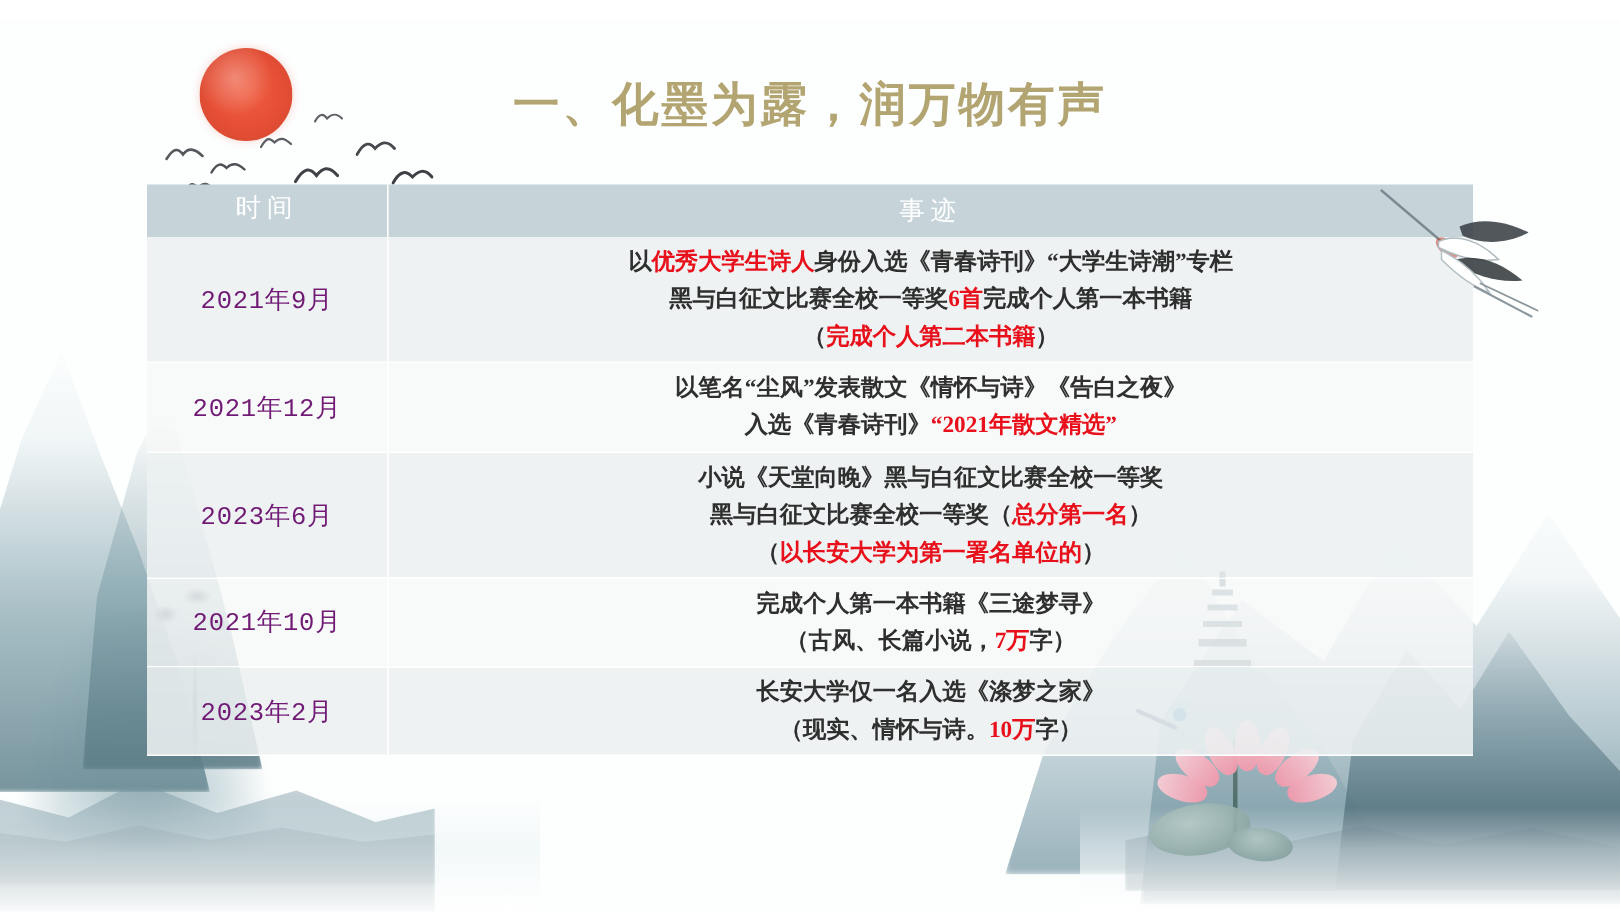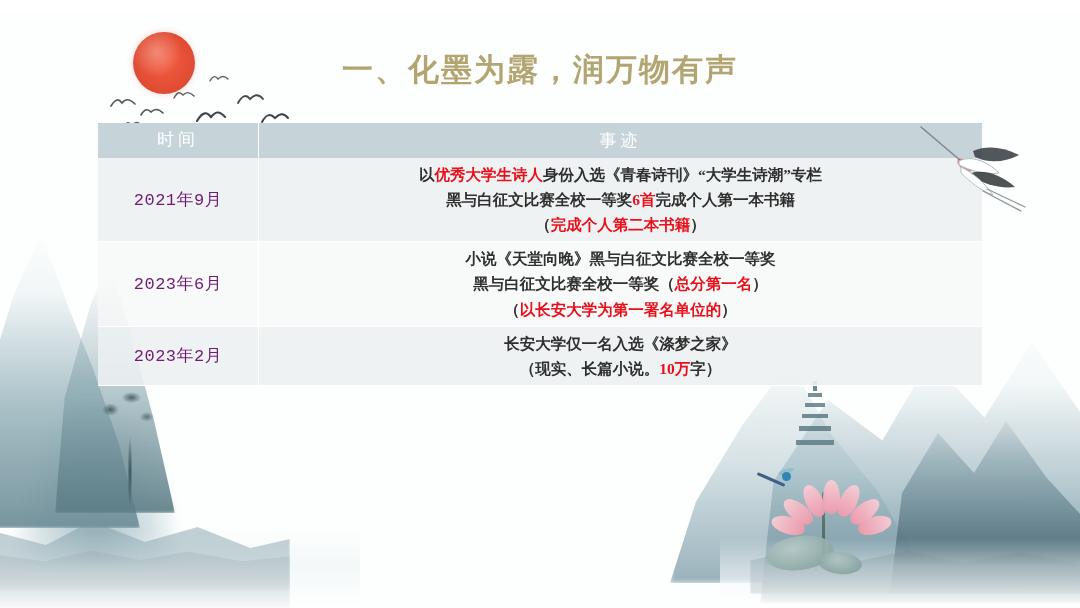--- a/index.html
+++ b/index.html
@@ -267,32 +267,46 @@
       <tbody id="tbody">
           <tr>
             <td class="col-time c-time">2021年9月</td>
             <td class="c-deed">
               <span class="ln"><span>以</span><span class="hl">优秀大学生诗人</span><span>身份入选《青春诗刊》“大学生诗潮”专栏</span></span>
               <span class="ln"><span>黑与白征文比赛全校一等奖</span><span class="hl">6首</span><span>完成个人第一本书籍</span></span>
               <span class="ln"><span>（</span><span class="hl">完成个人第二本书籍</span><span>）</span></span>
             </td>
           </tr>
           <tr>
+            <td class="col-time c-time">2021年12月</td>
+            <td class="c-deed">
+              <span class="ln"><span>以笔名“尘风”发表散文《情怀与诗》《告白之夜》</span></span>
+              <span class="ln"><span>入选《青春诗刊》</span><span class="hl">“2021年散文精选”</span></span>
+            </td>
+          </tr>
+          <tr>
             <td class="col-time c-time">2023年6月</td>
             <td class="c-deed">
               <span class="ln"><span>小说《天堂向晚》黑与白征文比赛全校一等奖</span></span>
               <span class="ln"><span>黑与白征文比赛全校一等奖（</span><span class="hl">总分第一名</span><span>）</span></span>
               <span class="ln"><span>（</span><span class="hl">以长安大学为第一署名单位的</span><span>）</span></span>
             </td>
           </tr>
           <tr>
+            <td class="col-time c-time">2021年10月</td>
+            <td class="c-deed">
+              <span class="ln"><span>完成个人第一本书籍《三途梦寻》</span></span>
+              <span class="ln"><span>（古风、长篇小说，</span><span class="hl">7万</span><span>字）</span></span>
+            </td>
+          </tr>
+          <tr>
             <td class="col-time c-time">2023年2月</td>
             <td class="c-deed">
               <span class="ln"><span>长安大学仅一名入选《涤梦之家》</span></span>
-              <span class="ln"><span>（现实、长篇小说。</span><span class="hl">10万</span><span>字）</span></span>
+              <span class="ln"><span>（现实、情怀与诗。</span><span class="hl">10万</span><span>字）</span></span>
             </td>
           </tr>
         </tbody>
     </table>
   </div>
 
   <div class="deco crane overlay-crane">
     <svg width="120" height="92" viewBox="0 0 120 92">
       <path d="M6 6 L46 40" stroke="#7c8a90" stroke-width="1.6" fill="none" stroke-linecap="round"></path>
       <ellipse cx="50" cy="44" rx="9" ry="5" fill="#c9402f" opacity=".55" transform="rotate(38 50 44)"></ellipse>

